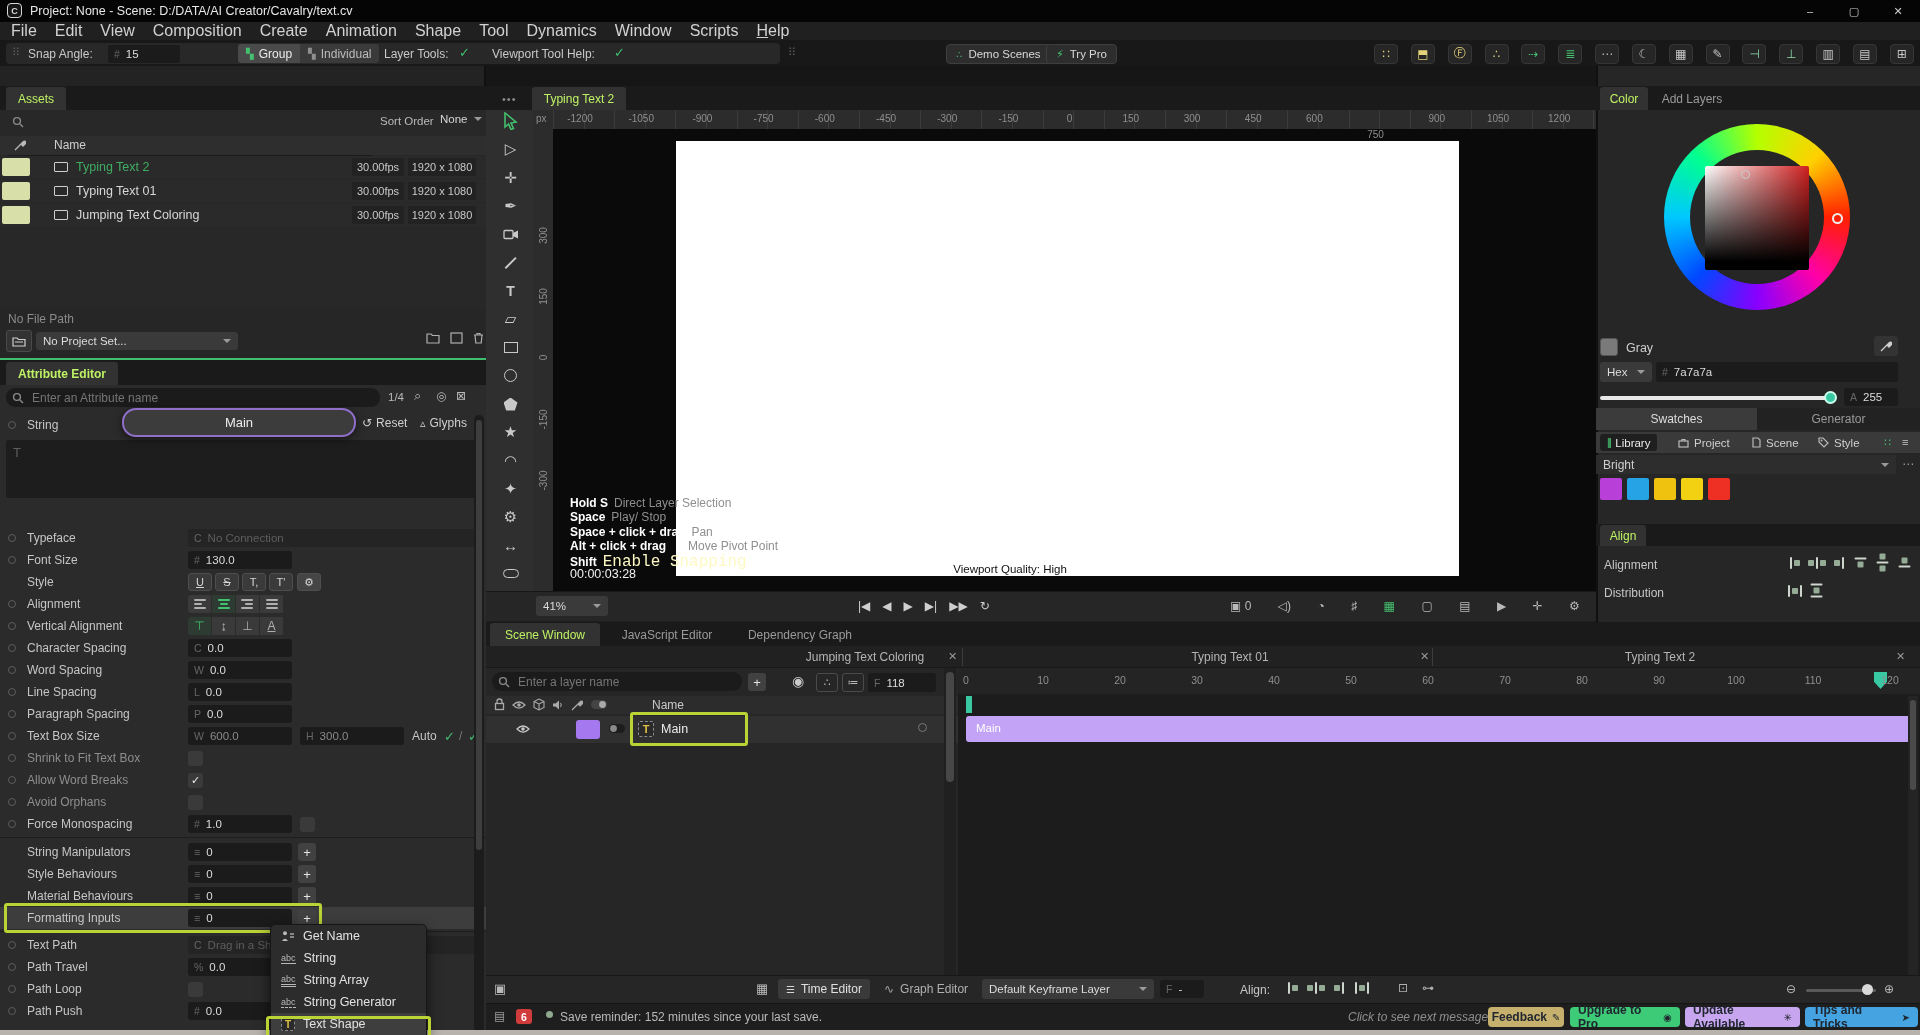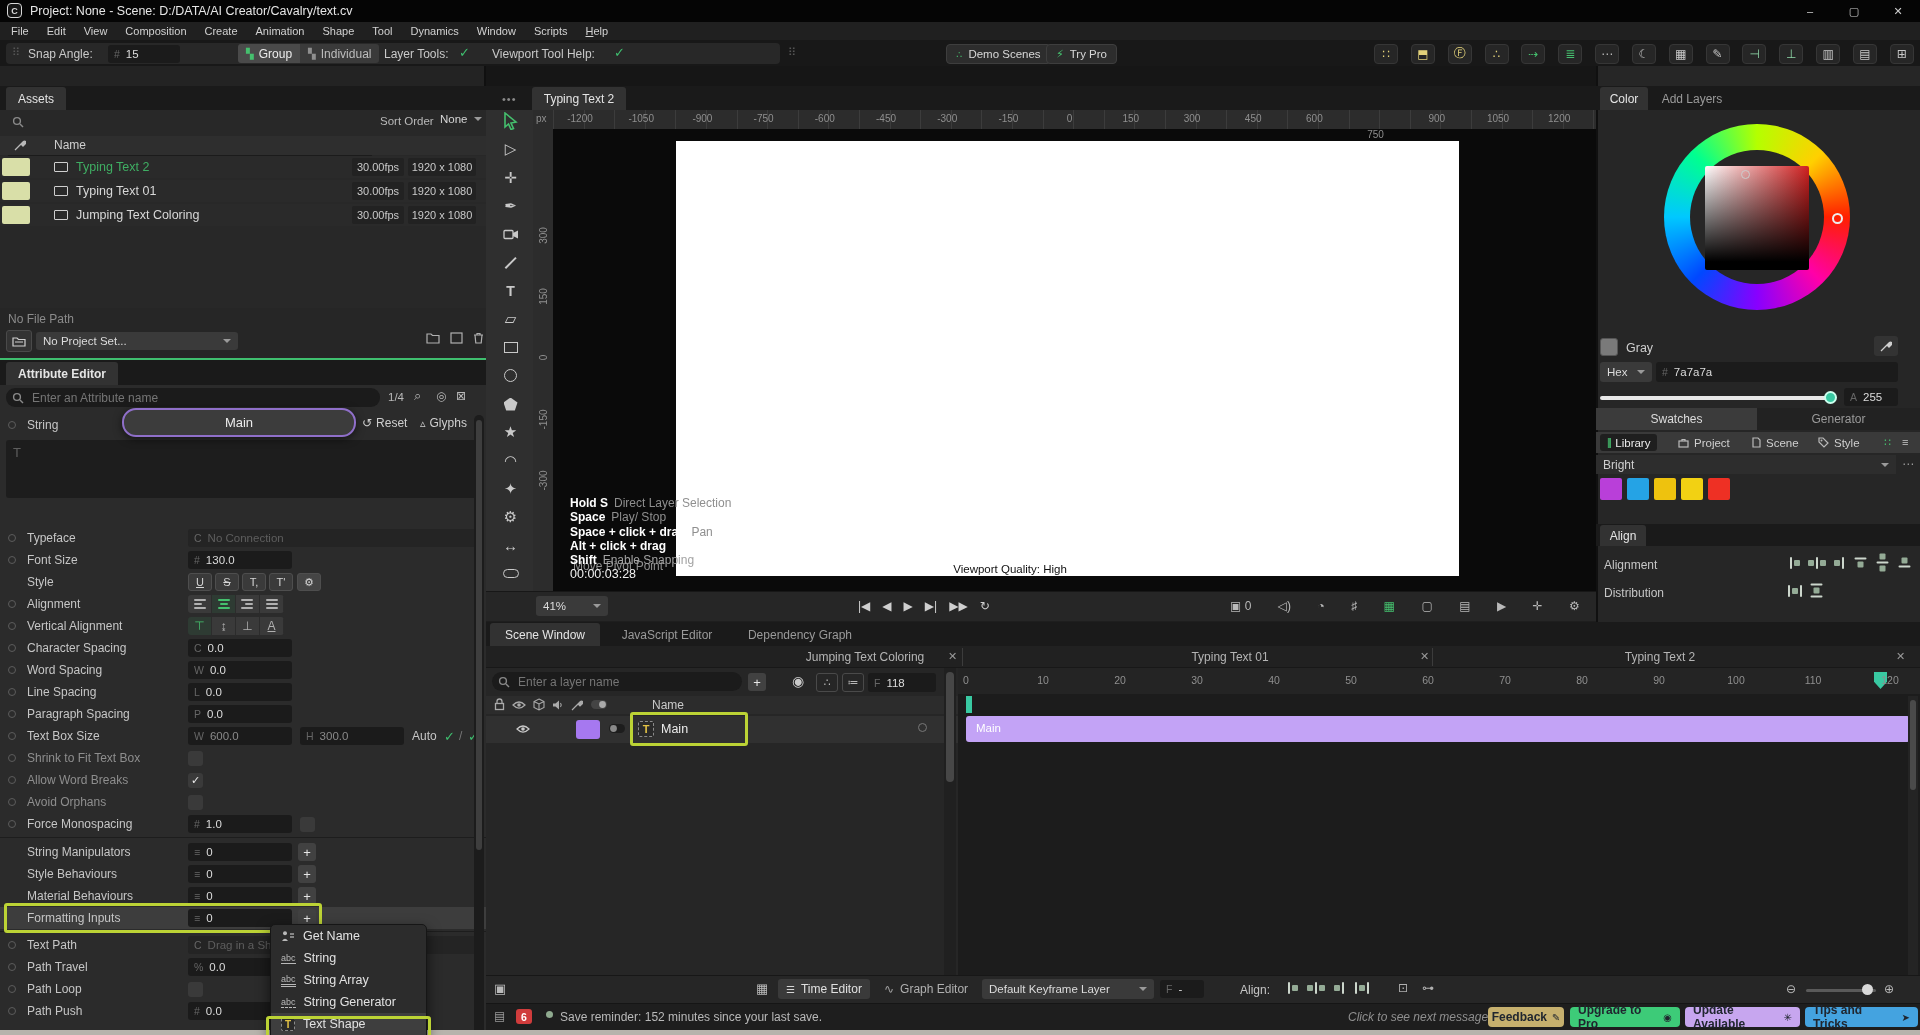--- a/index.html
+++ b/index.html
@@ -17,21 +17,21 @@
   .fld.dim{background:#242424}
   .fld.dim .val{color:#5e5e5e}
   .dd{position:absolute;background:#3a3a3a;height:18px;border-radius:3px;display:flex;align-items:center;
       justify-content:space-between;padding:0 7px;font-size:11.5px;color:#dcdcdc}
   .car{width:0;height:0;border-left:4px solid transparent;border-right:4px solid transparent;border-top:4px solid #9a9a9a}
   .chk{position:absolute;width:15px;height:15px;background:#3a3a3a;border-radius:3px;display:flex;
        align-items:center;justify-content:center;color:#ececec;font-size:11px}
   .plus{position:absolute;width:18px;height:18px;background:#414141;border-radius:3px;display:flex;
         align-items:center;justify-content:center;color:#e6e6e6;font-size:13px}
   .tab{position:absolute;display:flex;align-items:center;justify-content:center;font-size:12px;
-       color:#e5e5e5;background:#323232;border-radius:3px 3px 0 0}
+       color:#bef264;background:#323232;border-radius:3px 3px 0 0}
   .tab.inactive{background:transparent;color:#9a9a9a}
   .conn{width:8px;height:8px;border:1px solid #5c5c5c;border-radius:50%;flex:none}
   .arow{position:absolute;left:0;width:486px;height:22px;display:flex;align-items:center}
   .arow .conn{margin-left:8px}
   .arow .nconn{width:8px;margin-left:8px}
   .albl{margin-left:11px;font-size:12px;color:#c6c6c6;white-space:nowrap}
   .albl.dim2{color:#8e8e8e}
   .search{position:absolute;background:#1b1b1b;border:none;border-radius:9px;height:19px;color:#ddd;
           font-size:12px;padding:0 8px 0 26px;outline:none;font-family:inherit}
   .search::placeholder{color:#757575}
@@ -59,21 +59,21 @@
   .ai{display:inline-flex;align-items:center;justify-content:center;gap:2px;width:18px;height:15px}
   .ai .b{width:2px;height:12px;background:#ccd6cc;border-radius:1px}
   .ai .s{width:6px;height:6px;background:#94ab96;border-radius:1px}
   .ai.rot{transform:rotate(90deg)}
   .ctx-item{height:22px;display:flex;align-items:center;gap:8px;padding:0 10px;font-size:12.5px;color:#e2e2e2}
   .rlabel{position:absolute;font-size:10px;color:#8f8f8f;transform:translateX(-50%)}
   .tick-h{background:repeating-linear-gradient(90deg,#3c3c3c 0 1px,transparent 1px 30.6px)}
   .statusbtn{position:absolute;height:20px;border-radius:4px;display:flex;align-items:center;justify-content:center;
              gap:5px;font-size:12px;font-weight:bold;color:#20262f;padding:0 8px}
   .winbtn{width:44px;height:22px;display:flex;align-items:center;justify-content:center;color:#cfcfcf;font-size:11px}
-  .menu-item{display:inline-block;padding:0 9px;font-size:11px;color:#d2d2d2;line-height:18px}
+  .menu-item{display:inline-block;padding:0 9px;font-size:16px;color:#d2d2d2;line-height:18px}
   .menu-item.ul::first-letter{text-decoration:underline}
   svg{display:block}
 </style>
 </head>
 <body>
 
 <div class="app">
 
   <div class="rect" style="left:0;top:0;width:1920px;height:22px;background:#050505"></div>
   <div class="rect" style="left:0;top:22px;width:1920px;height:18px;background:#202020"></div>
@@ -524,27 +524,27 @@
         <span style="font-size: 12px; color: rgb(143, 143, 143);">Direct Layer Selection</span>
       </div>
       <div class="abs flex" style="left: 570px; top: 510.3px; gap: 6px; z-index: 3;">
         <span style="font-size: 12px; font-weight: bold; color: rgb(255, 255, 255);">Space</span>
         <span style="font-size: 12px; color: rgb(143, 143, 143);">Play/ Stop</span>
       </div>
       <div class="abs flex" style="left: 570px; top: 524.6px; gap: 6px; z-index: 3;">
         <span style="font-size: 12px; font-weight: bold; color: rgb(255, 255, 255);">Space + click + drag</span>
         <span style="font-size: 12px; color: rgb(143, 143, 143);">Pan</span>
       </div>
-      <div class="abs flex" style="left: 570px; top: 538.9px; gap: 6px; z-index: 3; flex-direction: column;">
+      <div class="abs flex" style="left: 570px; top: 538.9px; gap: 22px; z-index: 3;">
         <span style="font-size: 12px; font-weight: bold; color: rgb(255, 255, 255);">Alt + click + drag</span>
         <span style="font-size: 12px; color: rgb(143, 143, 143);">Move Pivot Point</span>
       </div>
       <div class="abs flex" style="left: 570px; top: 553.2px; gap: 6px; z-index: 3;">
         <span style="font-size: 12px; font-weight: bold; color: rgb(255, 255, 255);">Shift</span>
-        <span style="font-size: 12px; color: #a3a3a3;">Enable Snapping</span>
+        <span style="font-size: 16px; color: #fef9c3; font-family: Liberation Mono, monospace;">Enable Snapping</span>
       </div>
     </div>
   <div class="abs" style="left:570px;top:567px;font-size:12.5px;color:#f0f0f0;z-index:3">00:00:03:28</div>
   <div class="abs" style="left:940px;top:563px;width:140px;text-align:center;font-size:11.5px;color:#111;z-index:3">Viewport Quality: High</div>
 
   <div class="rect" style="left:486px;top:591px;width:1110px;height:30px;background:#262626;border-top:1px solid #171717"></div>
   <div class="dd" style="left:536px;top:596px;width:72px;height:20px">
     <span>41%</span>
     <span class="car"></span>
   </div>

